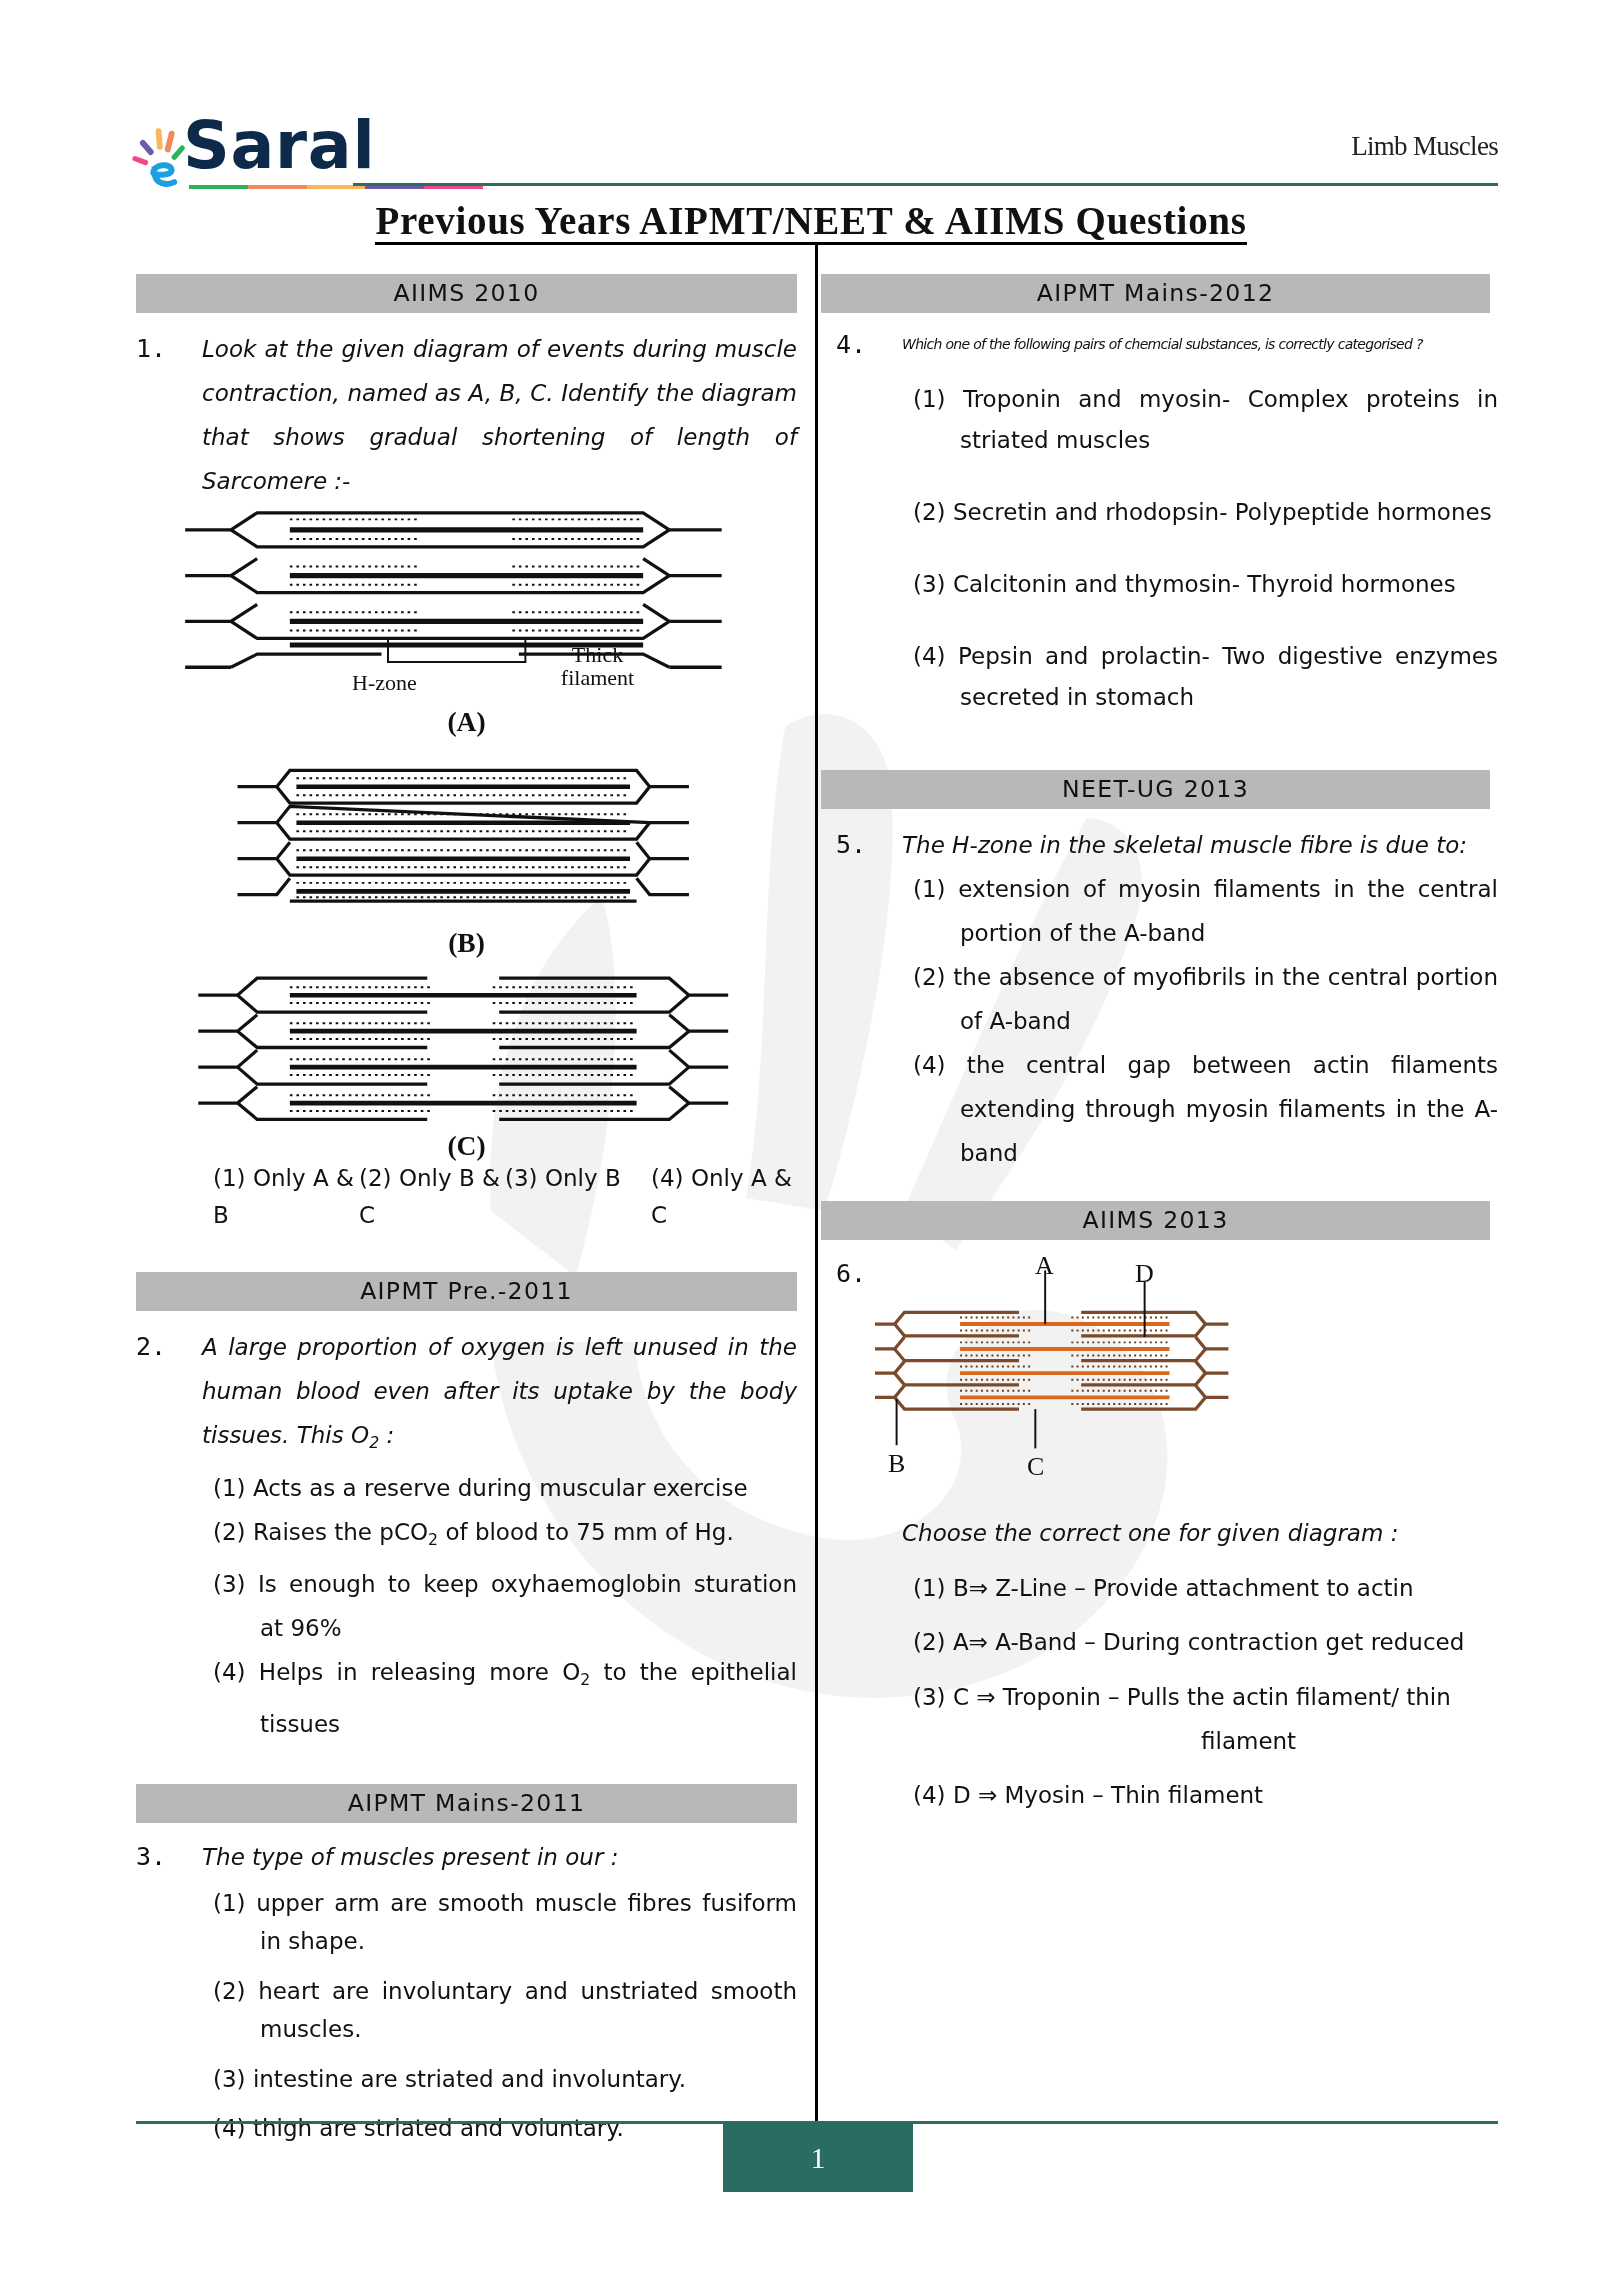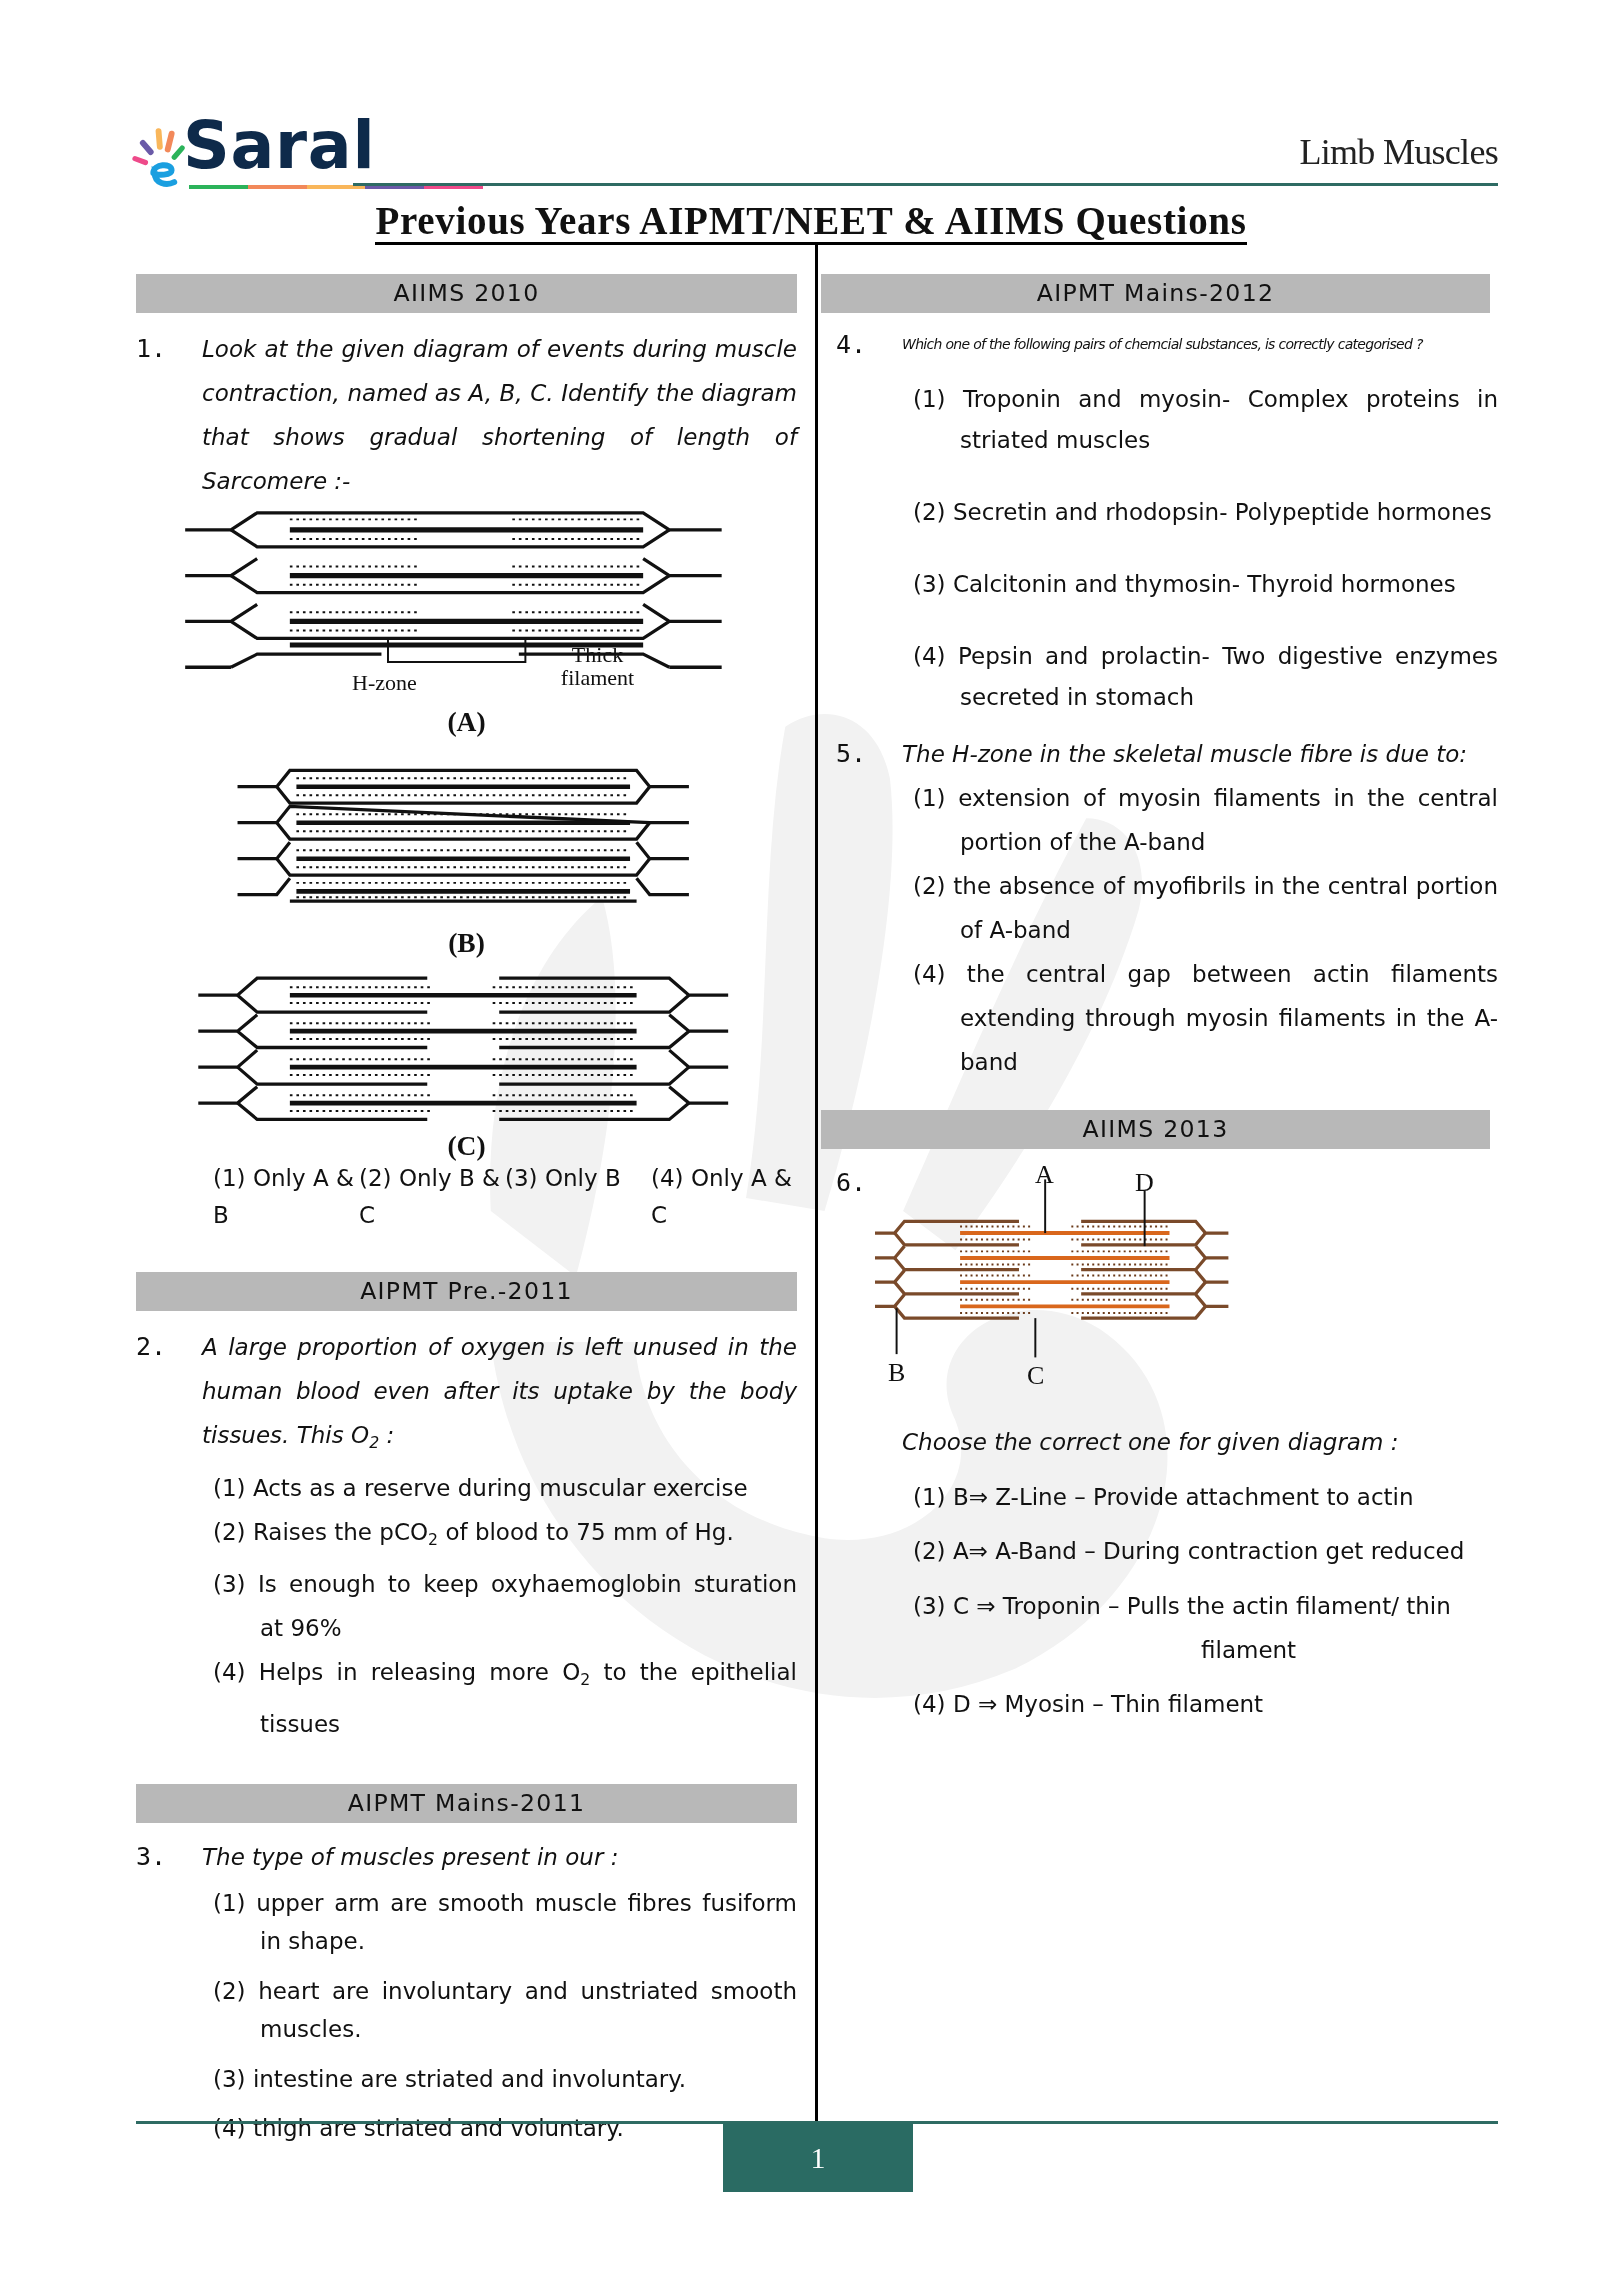--- a/index.html
+++ b/index.html
@@ -6,21 +6,21 @@
   body{width:1622px;height:2295px;position:relative;overflow:hidden;font-family:"DejaVu Serif",serif;color:#111;}
   .abs{position:absolute;text-align:center;}
   
   .wm{position:absolute;left:327px;top:622px;width:982px;height:1178px;pointer-events:none;}
   
   .logo{left:131px;top:118px;width:236px;height:72px;}
   .logo-word{position:absolute;left:52px;top:-7.9px;font-family:"DejaVu Sans",sans-serif;font-weight:bold;font-size:65px;color:#0e2a4a;letter-spacing:0.7px;line-height:72px;}
   .logo-bar{position:absolute;left:58px;top:67px;height:3.9px;width:294px;display:flex;}
   .logo-bar span{flex:1;}
   .head-rule{left:353px;top:183px;width:1145px;height:3.3px;background:#2e6b63;}
-  .chapter{right:124px;top:131px;font-family:"Liberation Serif",serif;font-size:36px;color:#222;letter-spacing:-0.7px;}
+  .chapter{right:124px;top:131px;font-family:"Liberation Serif",serif;font-size:27px;color:#222;letter-spacing:-0.7px;}
   .title{left:0;width:1622px;top:198px;text-align:center;}
   .title span{font-family:"Liberation Serif",serif;font-weight:bold;font-size:39px;border-bottom:3.9px solid #000;padding-bottom:0;letter-spacing:0.7px;}
   .divider{left:815px;top:243px;width:2.6px;height:1881px;background:#000;}
   
   .col{position:absolute;top:274px;}
   .col.left{left:136px;width:661px;}
   .col.right{left:836px;width:662px;}
   .bar{height:39px;background:#b8b8b8;text-align:center;font-family:"DejaVu Sans",sans-serif;font-size:23.6px;line-height:39px;color:#111;letter-spacing:1.3px;}
   .col.right .bar{margin-left:-15px;width:669px;}
   .q{position:relative;font-family:"DejaVu Sans",sans-serif;font-size:23px;line-height:44px;}
@@ -219,20 +219,21 @@
   <div class="bar">AIPMT  Mains-2012</div>
   <div class="q" style="margin-top:10.5px;line-height:41px">
     <span class="qn">4.</span>
     <div class="qt" style="font-size:14px;letter-spacing:-0.7px">Which one of the following pairs of chemcial substances, is correctly categorised ?</div>
     <div class="opt" style="margin-top:14.4px">(1) Troponin and myosin- Complex proteins in striated muscles</div>
     <div class="opt" style="margin-top:31px">(2) Secretin and rhodopsin- Polypeptide hormones</div>
     <div class="opt" style="margin-top:31px">(3) Calcitonin and thymosin- Thyroid hormones</div>
     <div class="opt" style="margin-top:31px">(4) Pepsin and prolactin- Two digestive enzymes secreted in stomach</div>
   </div>
 
+  <div class="bar" style="margin-top:52px">NEET-UG  2013</div>
   <div class="q" style="margin-top:14.4px">
     <span class="qn">5.</span>
     <div class="qt">The H-zone in the skeletal muscle fibre is due to:</div>
     <div class="opt">(1) extension of myosin filaments in the central portion of the A-band</div>
     <div class="opt">(2) the absence of myofibrils in the central portion of A-band</div>
     <div class="opt">(4) the central gap between actin filaments extending through myosin filaments in the A-band</div>
   </div>
 
   <div class="bar" style="margin-top:26px">AIIMS  2013</div>
   <div class="q" style="margin-top:11.8px">

